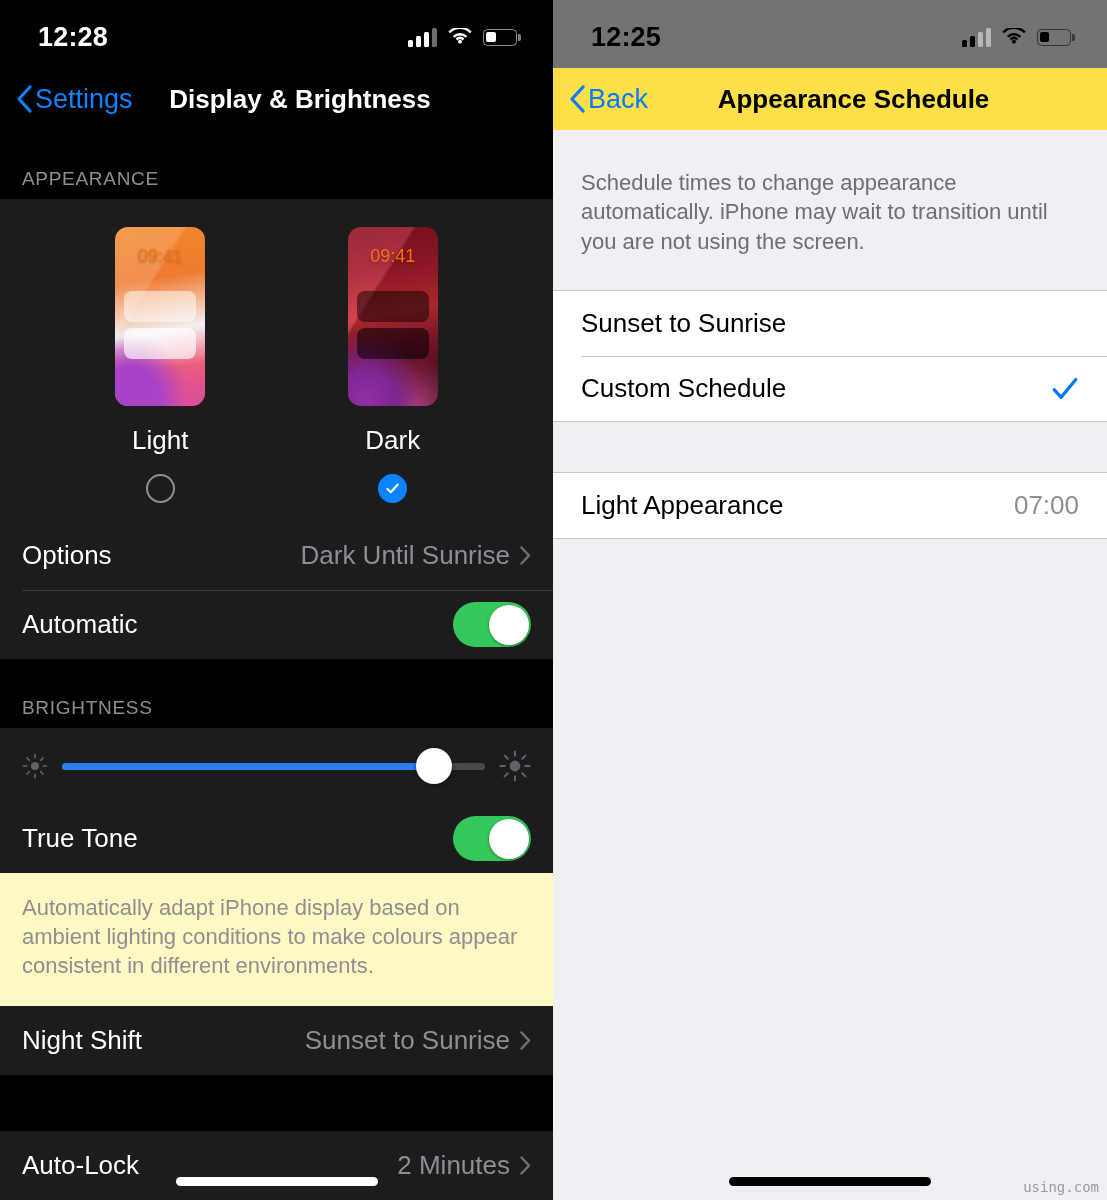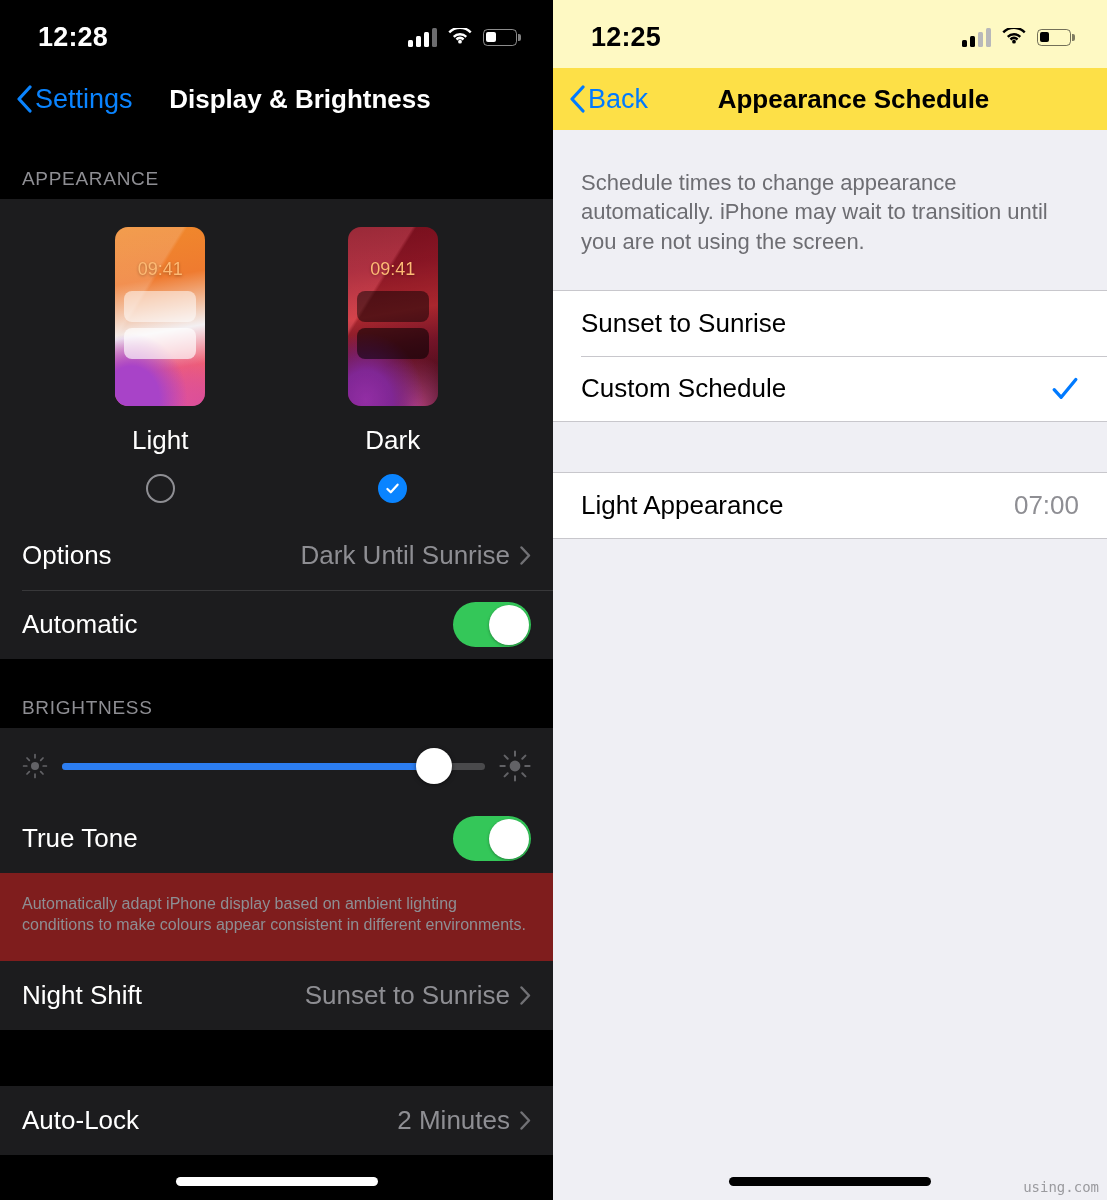--- a/index.html
+++ b/index.html
@@ -113,22 +113,22 @@
       linear-gradient(170deg, #8e1122 0%, #a61a2c 24%, #cf2f38 48%, #8c1830 66%, #3b0b18 100%);
   }
   .wp-sheen {
     position: absolute; inset: 0;
     background: linear-gradient(122deg, rgba(255,255,255,.16) 0 34%, rgba(255,255,255,0) 36%);
   }
   .wp-dark .wp-sheen {
     background: linear-gradient(122deg, rgba(255,255,255,.10) 0 32%, rgba(0,0,0,.18) 34%);
   }
   .thumb-time {
-    position: absolute; top: 32px; left: 0; right: 0; text-align: center;
-    color: #fdba74; font-size: 18px; font-weight: 500;
+    position: absolute; top: 19px; left: 0; right: 0; text-align: center;
+    color: #f97316; font-size: 18px; font-weight: 500;
     text-shadow: 0 1px 3px rgba(0,0,0,.3);
   }
   .notif {
     position: absolute; left: 9px; right: 9px; height: 31px; border-radius: 8px;
   }
   .notif.n1 { top: 64px; }
   .notif.n2 { top: 101px; }
   .wp-light .notif { background: rgba(255,255,255,.52); }
   .wp-light .notif.n2 { background: rgba(255,255,255,.66); }
   .wp-dark .notif { background: rgba(0,0,0,.48); }
@@ -157,22 +157,22 @@
     position: absolute; left: 0; top: 0; bottom: 0;
     border-radius: 4px; background: #2c7df0;
   }
   .knob {
     position: absolute; top: 50%; width: 36px; height: 36px;
     border-radius: 50%; background: #fff; transform: translate(-50%, -50%);
     box-shadow: 0 1px 4px rgba(0,0,0,.5); cursor: pointer;
   }
 
   .footnote {
-    font-size: 16px; line-height: 1.32; color: #8e8e93;
-    padding: 20px 22px 26px 22px; background: #7f1d1d;
+    font-size: 22px; line-height: 1.32; color: #8e8e93;
+    padding: 20px 22px 26px 22px; background: #fef9c3;
   }
 
   
   .toggle {
     width: 78px; height: 45px; border-radius: 23px;
     background: #34c759; position: relative; cursor: pointer; flex: 0 0 auto;
   }
   .toggle .dot {
     position: absolute; top: 2.5px; right: 2.5px;
     width: 40px; height: 40px; border-radius: 50%; background: #fff;
@@ -181,21 +181,21 @@
 
   .gap-black { background: #000; height: 42px; }
   .gap-black.tall { height: 56px; }
 
   
   .panel-light {
     width: 554px; height: 1200px;
     background: #efeff4; color: #000;
     position: relative; overflow: hidden;
   }
-  .panel-light .statusbar { background: #fef9c3; }
+  .panel-light .statusbar { background: #737373; }
   .panel-light .navbar { background: #fde047; }
   .desc {
     font-size: 22px; line-height: 1.34; color: #6d6d72;
     padding: 38px 28px 34px 28px;
   }
   .group-light { background: #fff; border-top: 1px solid #c8c7cc; border-bottom: 1px solid #c8c7cc; }
   .row-light { height: 65px; padding: 0 28px; }
   .row-light + .row-light::before { background: #c8c7cc; left: 28px; }
   .row-light .row-label { color: #000; }
   .row-light .row-value { color: #8e8e93; }

